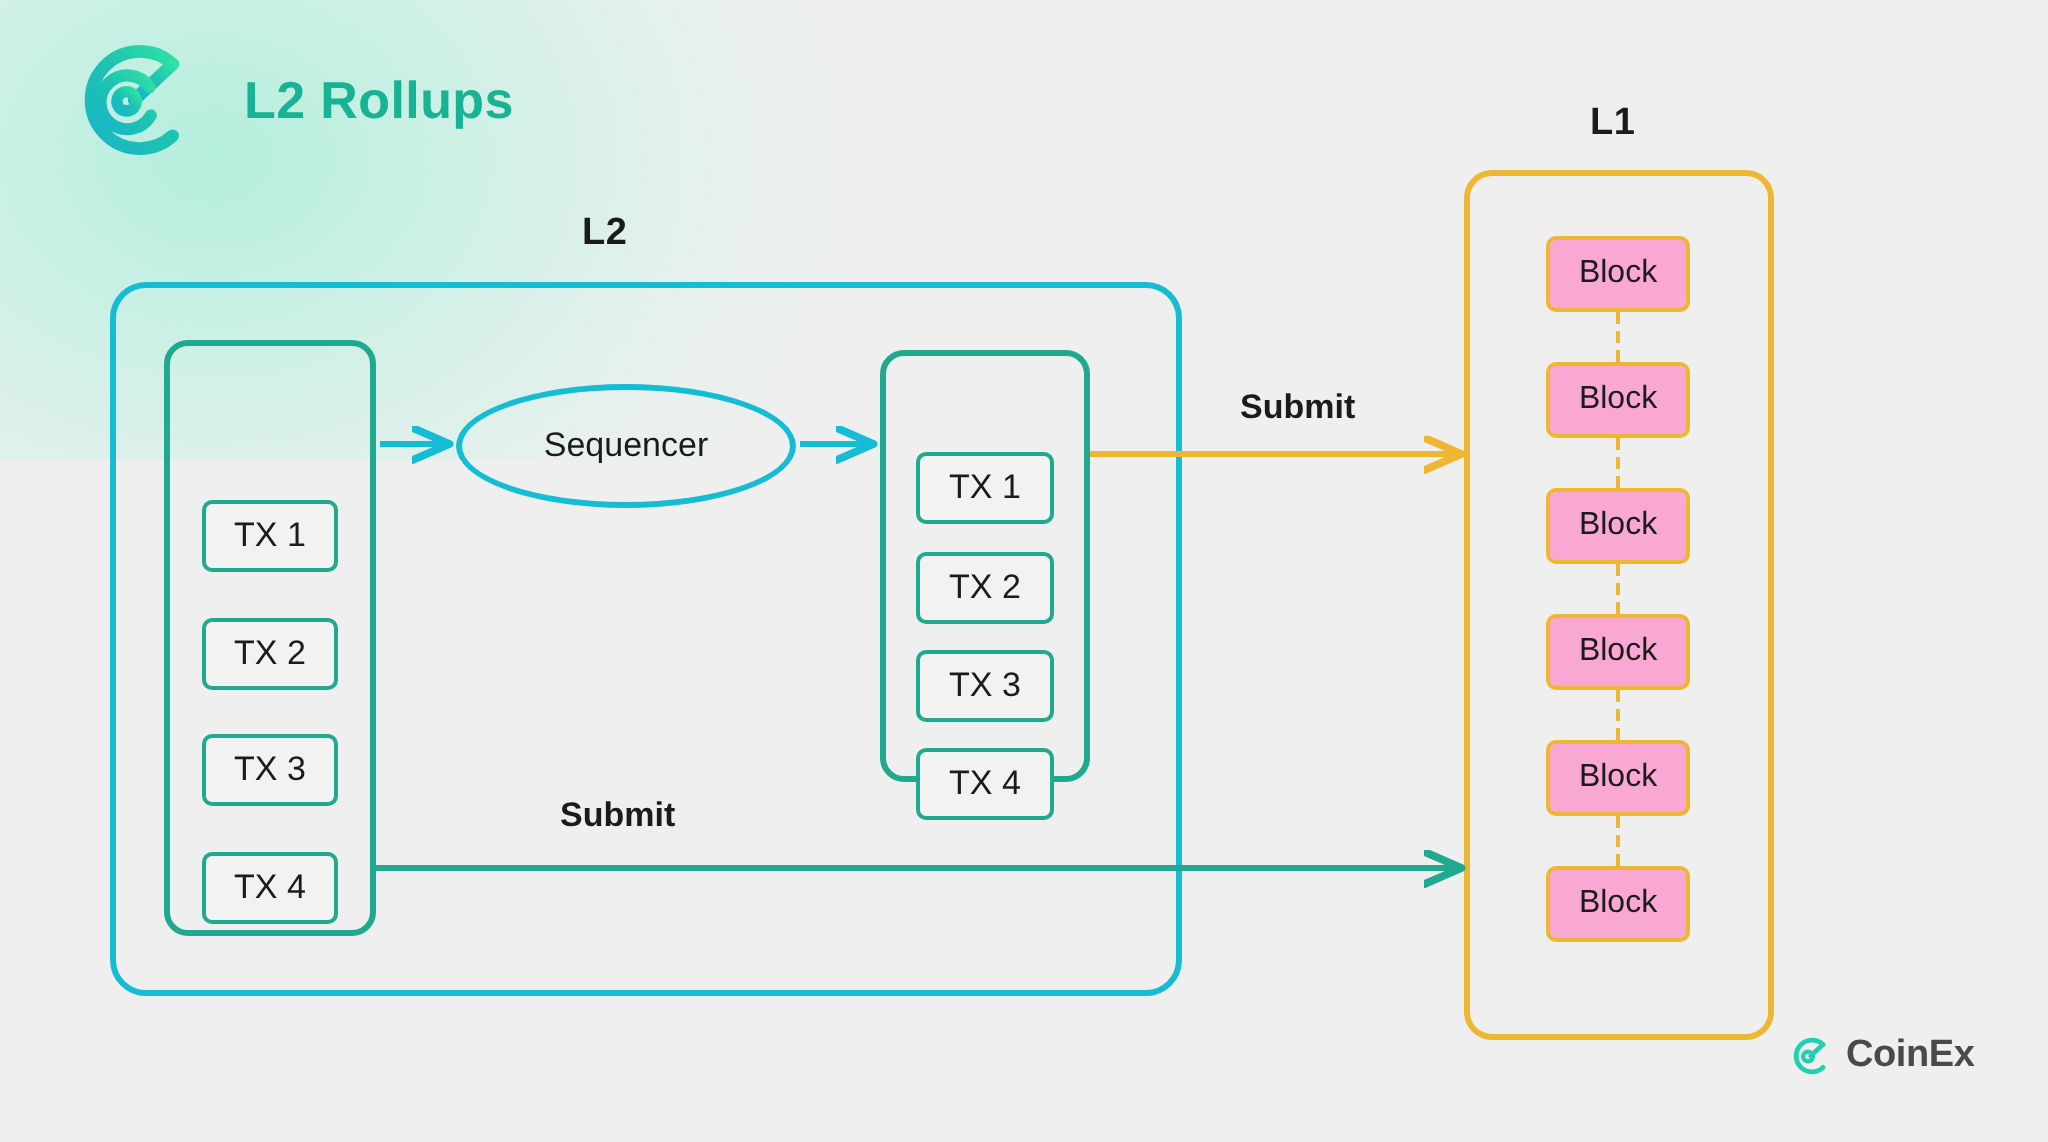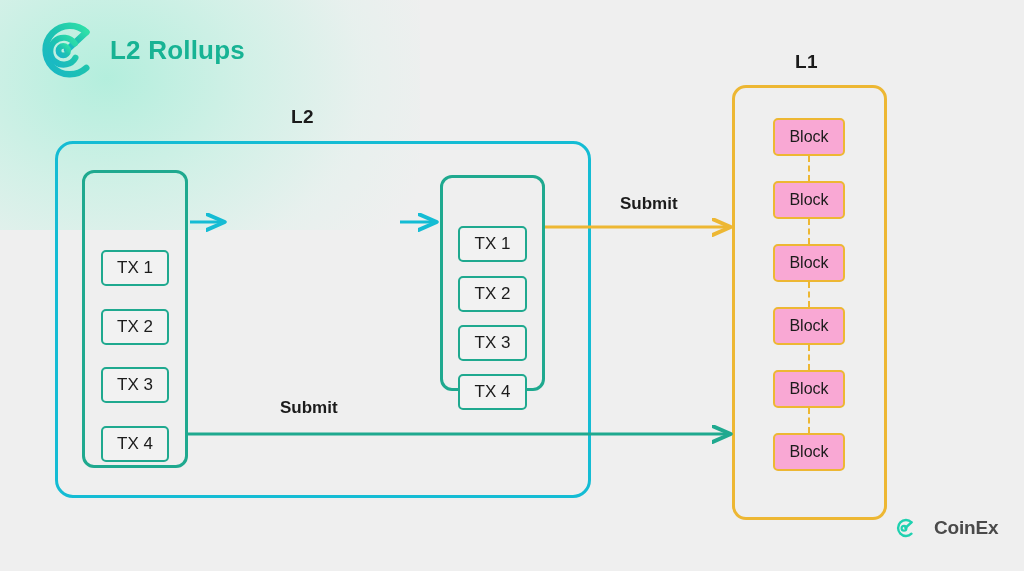--- a/index.html
+++ b/index.html
@@ -38,21 +38,21 @@
     pointer-events: none;
   }
 
   
   .header {
     position: absolute;
     left: 30px;
     top: 18px;
     display: flex;
     align-items: center;
-    gap: 16px;
+    gap: 28px;
   }
   .brand-logo {
     width: 64px;
     height: 64px;
     display: block;
   }
   .header-title {
     font-size: 26px;
     font-weight: bold;
     color: #17b394;
@@ -206,21 +206,21 @@
   #submit-top    { left: 620px; top: 194px; }
   #submit-bottom { left: 280px; top: 398px; }
 
   
   .coinex {
     position: absolute;
     left: 893px;
     top: 517px;
     display: flex;
     align-items: center;
-    gap: 19px;
+    gap: 8px;
   }
   .coinex-mark { width: 22px; height: 22px; display: block; }
   .coinex-word {
     font-size: 19px;
     font-weight: 600;
     color: #4a4a4a;
     letter-spacing: -0.2px;
   }
 </style>
 </head>
@@ -251,20 +251,21 @@
   <div class="sec-label" id="label-l1">L1</div>
 
   <div class="l2-box"></div>
 
   <div class="tx-group" id="tx-group-left"></div>
   <div class="tx-chip" id="txl-0">TX 1</div>
   <div class="tx-chip" id="txl-1">TX 2</div>
   <div class="tx-chip" id="txl-2">TX 3</div>
   <div class="tx-chip" id="txl-3">TX 4</div>
 
+  <div class="sequencer">Sequencer</div>
 
   <div class="tx-group" id="tx-group-right"></div>
   <div class="tx-chip" id="txr-0">TX 1</div>
   <div class="tx-chip" id="txr-1">TX 2</div>
   <div class="tx-chip" id="txr-2">TX 3</div>
   <div class="tx-chip" id="txr-3">TX 4</div>
 
   <div class="l1-box"></div>
 
   <div class="block-link" id="lnk-0"></div>

